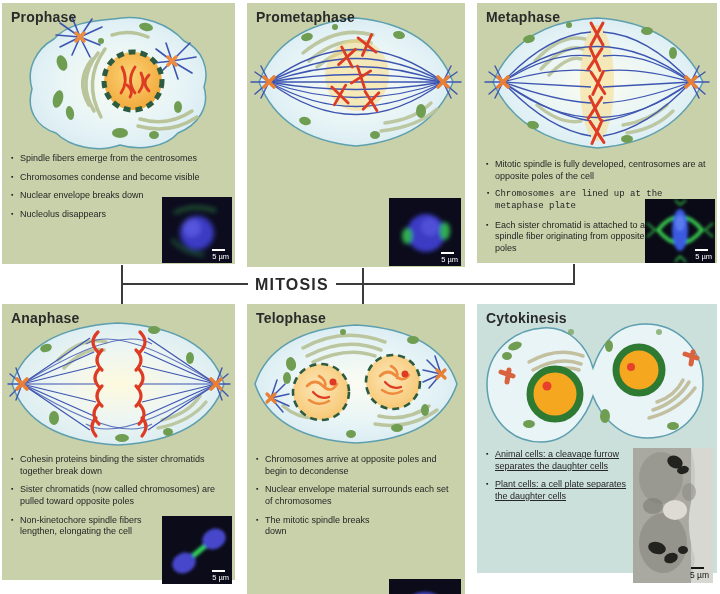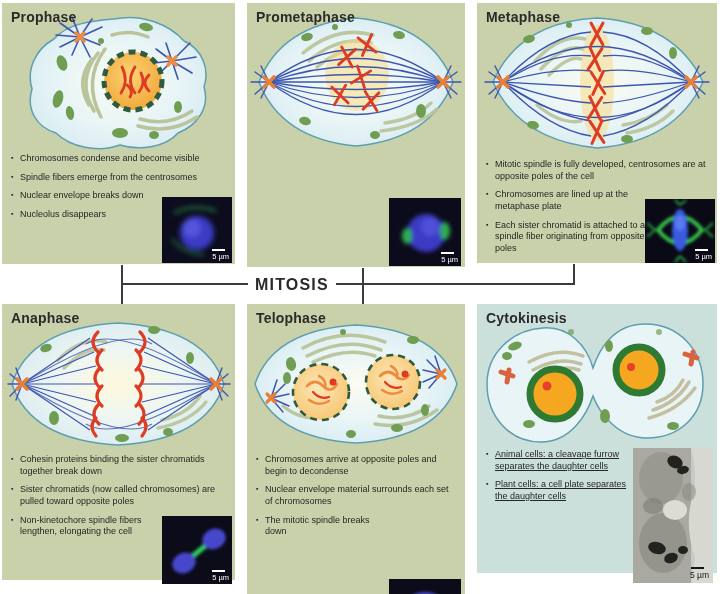--- a/index.html
+++ b/index.html
@@ -29,21 +29,21 @@
            font-size:9px;line-height:1.3;color:#262626;z-index:2;}
   #p1 .bullets{top:150px;}
   #p2 .bullets{top:150px;}
   #p3 .bullets{top:156px;}
   #p4 .bullets{top:150px;}
   #p5 .bullets{top:150px;}
   #p6 .bullets{top:145px;}
   .bullets li{position:relative;padding-left:10px;margin-bottom:7px;}
   .bullets li::before{content:"▪";position:absolute;left:1px;top:0;font-size:7px;}
   #p2 .bullets li:nth-child(3),#p2 .bullets li:nth-child(4){max-width:130px;}
-  #p3 .bullets li:nth-child(2){max-width:175px;}
+  #p3 .bullets li:nth-child(2){max-width:175px;font-family:Liberation Mono, monospace;}
   #p3 .bullets li:nth-child(3){max-width:162px;}
   #p4 .bullets li:nth-child(3){max-width:150px;}
   #p5 .bullets li:nth-child(1){max-width:192px;}
   #p5 .bullets li:nth-child(2){max-width:186px;}
   #p5 .bullets li:nth-child(3){max-width:122px;}
   #p6 .bullets li{max-width:142px;text-decoration:underline;}
 
   .micro{position:absolute;z-index:4;overflow:hidden;background:#0c0c1e;}
   #p1 .micro{right:3px;bottom:1px;width:70px;height:66px;}
   #p2 .micro{right:4px;bottom:1px;width:72px;height:68px;}
@@ -112,22 +112,22 @@
       </g>
       <path d="M166,46 L174,54 M166,54 L174,46" stroke="#ef8b3d" stroke-width="3.5" stroke-linecap="round"></path>
       <circle cx="131" cy="70" r="29" fill="url(#ng1)" stroke="#2d5b40" stroke-width="5" stroke-dasharray="7 5"></circle>
       <g fill="none" stroke="#dd3b23" stroke-width="2.8" stroke-linecap="round">
         <path d="M120,56 Q127,70 119,82 M133,56 Q124,70 133,82"></path>
         <path d="M139,62 Q144,72 137,81 M147,64 Q139,72 147,80"></path>
         <path d="M125,74 q7,5 3,12"></path>
       </g>
     </svg>
     <ul class="bullets">
+      <li>Spindle fibers emerge from the centrosomes</li>
       <li>Chromosomes condense and become visible</li>
-      <li>Spindle fibers emerge from the centrosomes</li>
       <li>Nuclear envelope breaks down</li>
       <li>Nucleolus disappears</li>
     </ul>
     <div class="micro">
       <svg viewBox="0 0 70 66">
         <defs>
             <filter id="b1">
               <feGaussianBlur stdDeviation="2.4"></feGaussianBlur>
             </filter>
           </defs>

